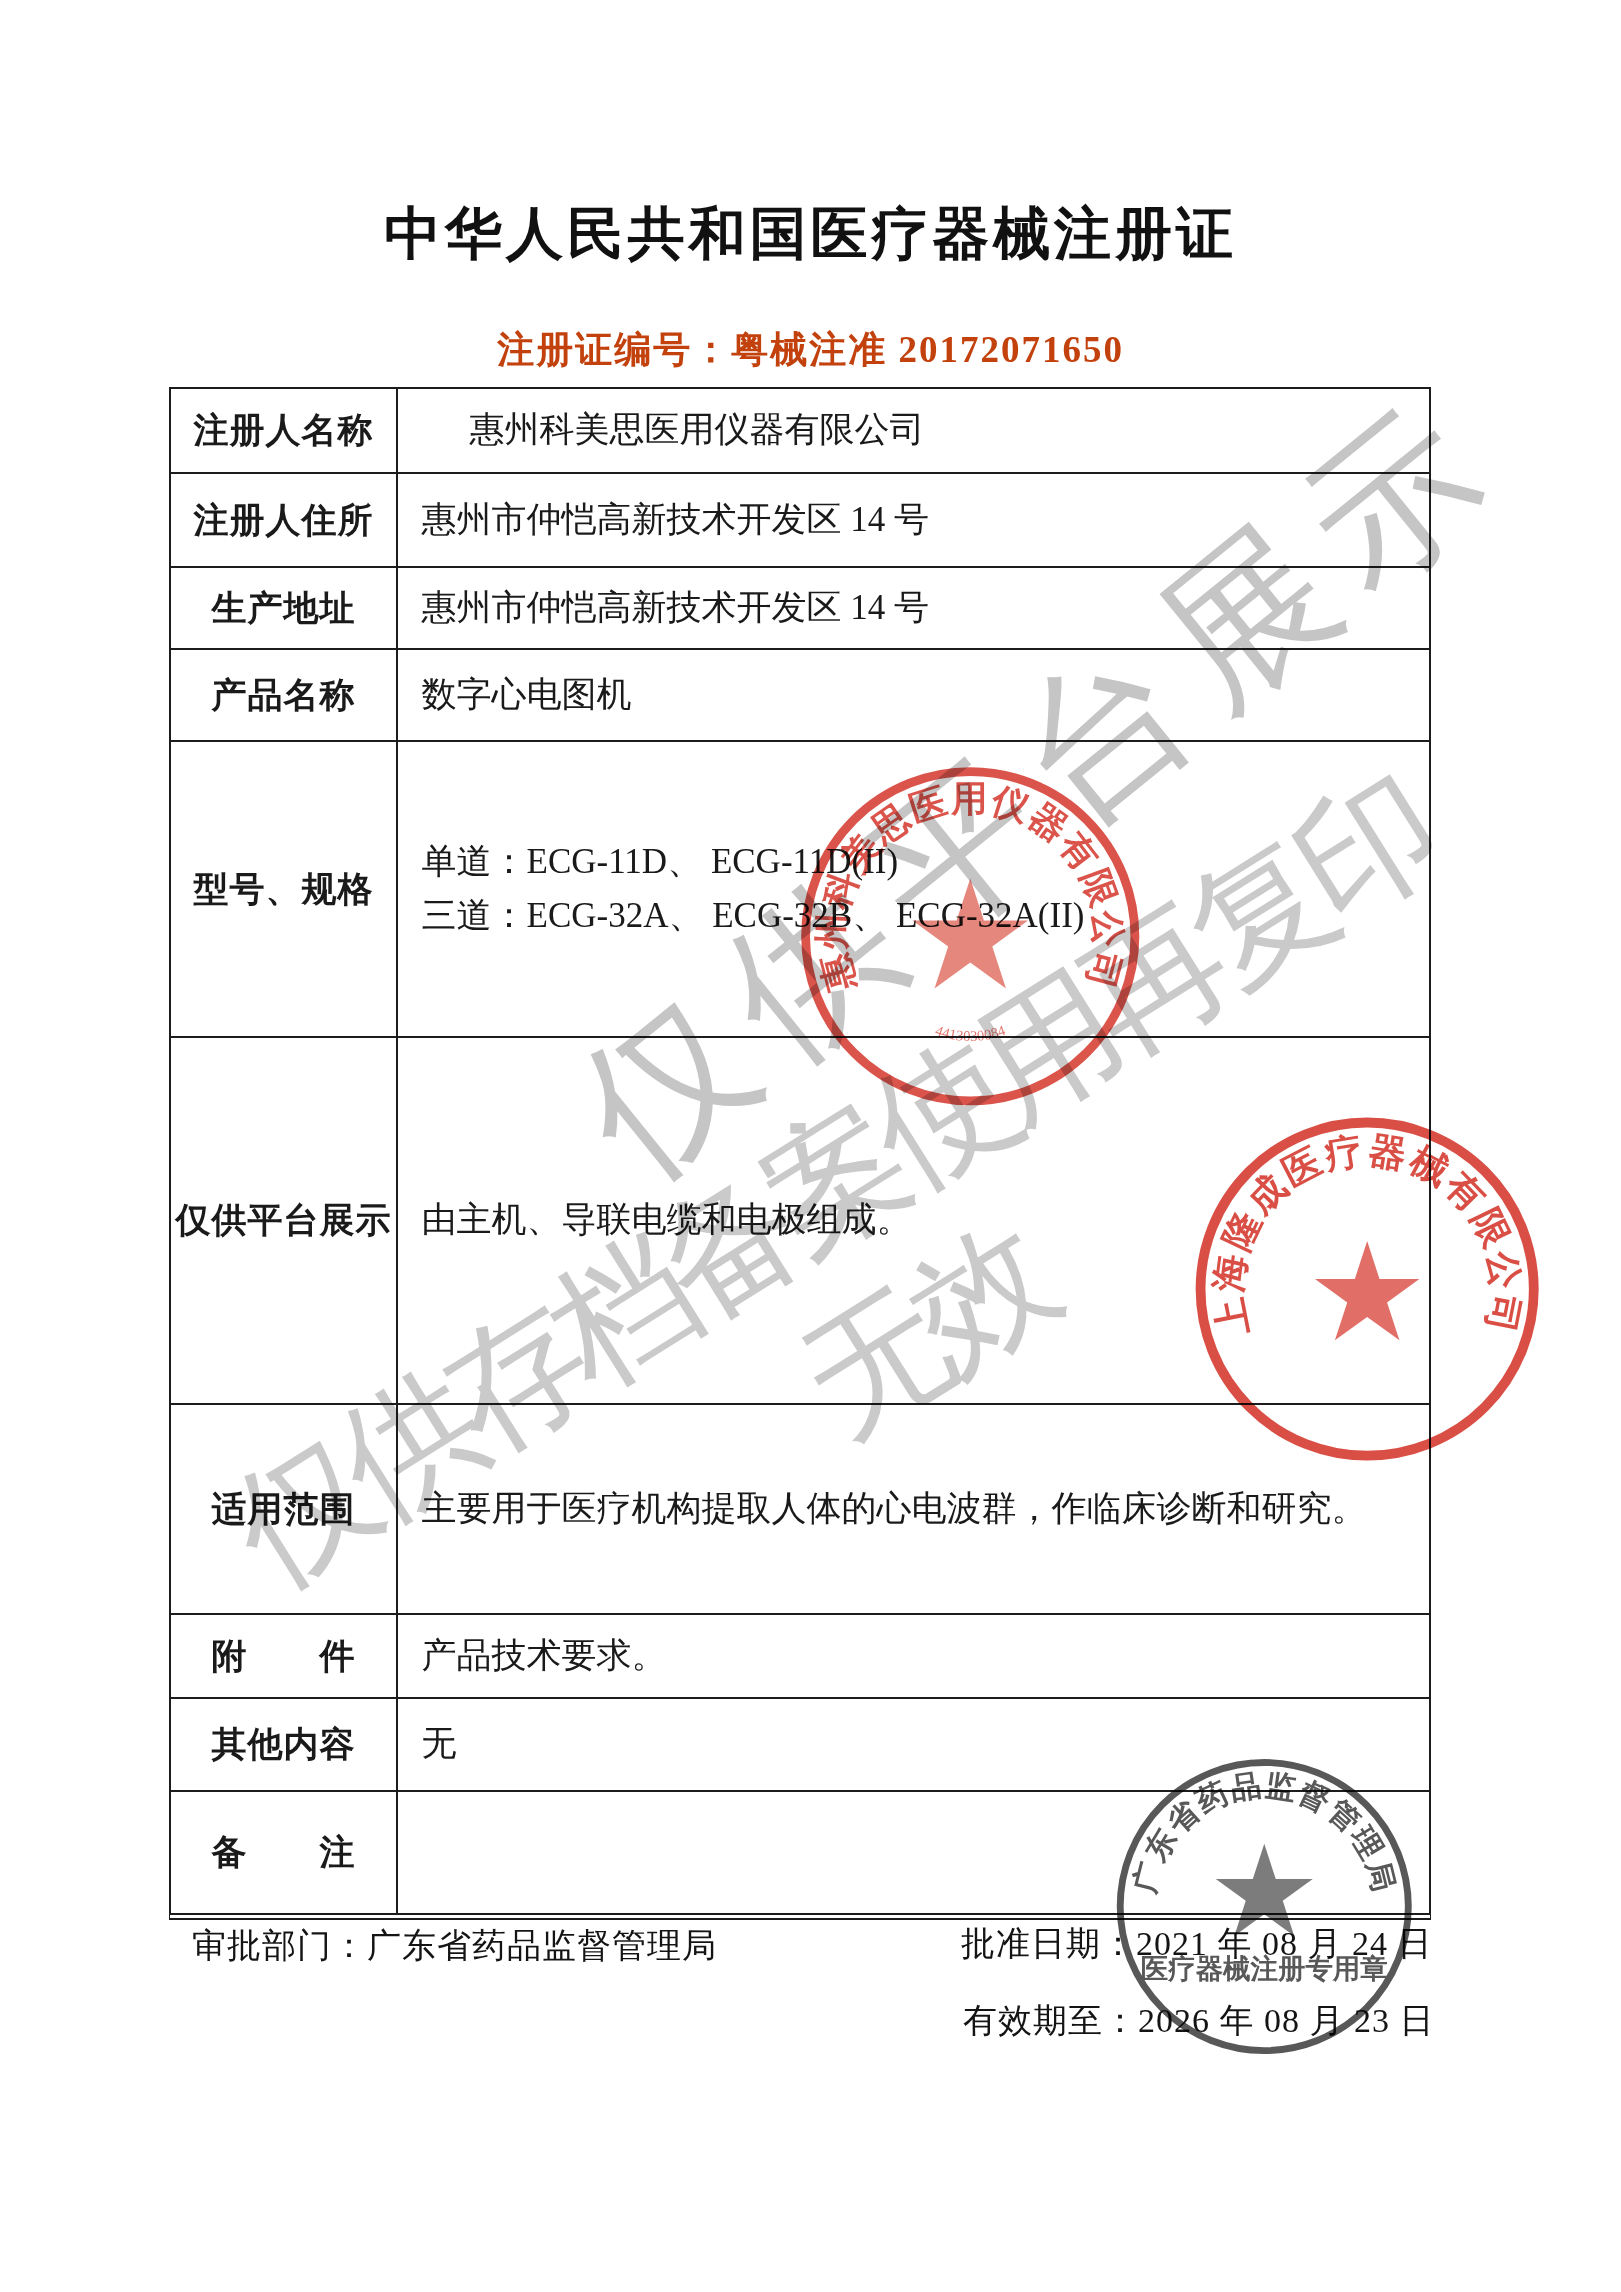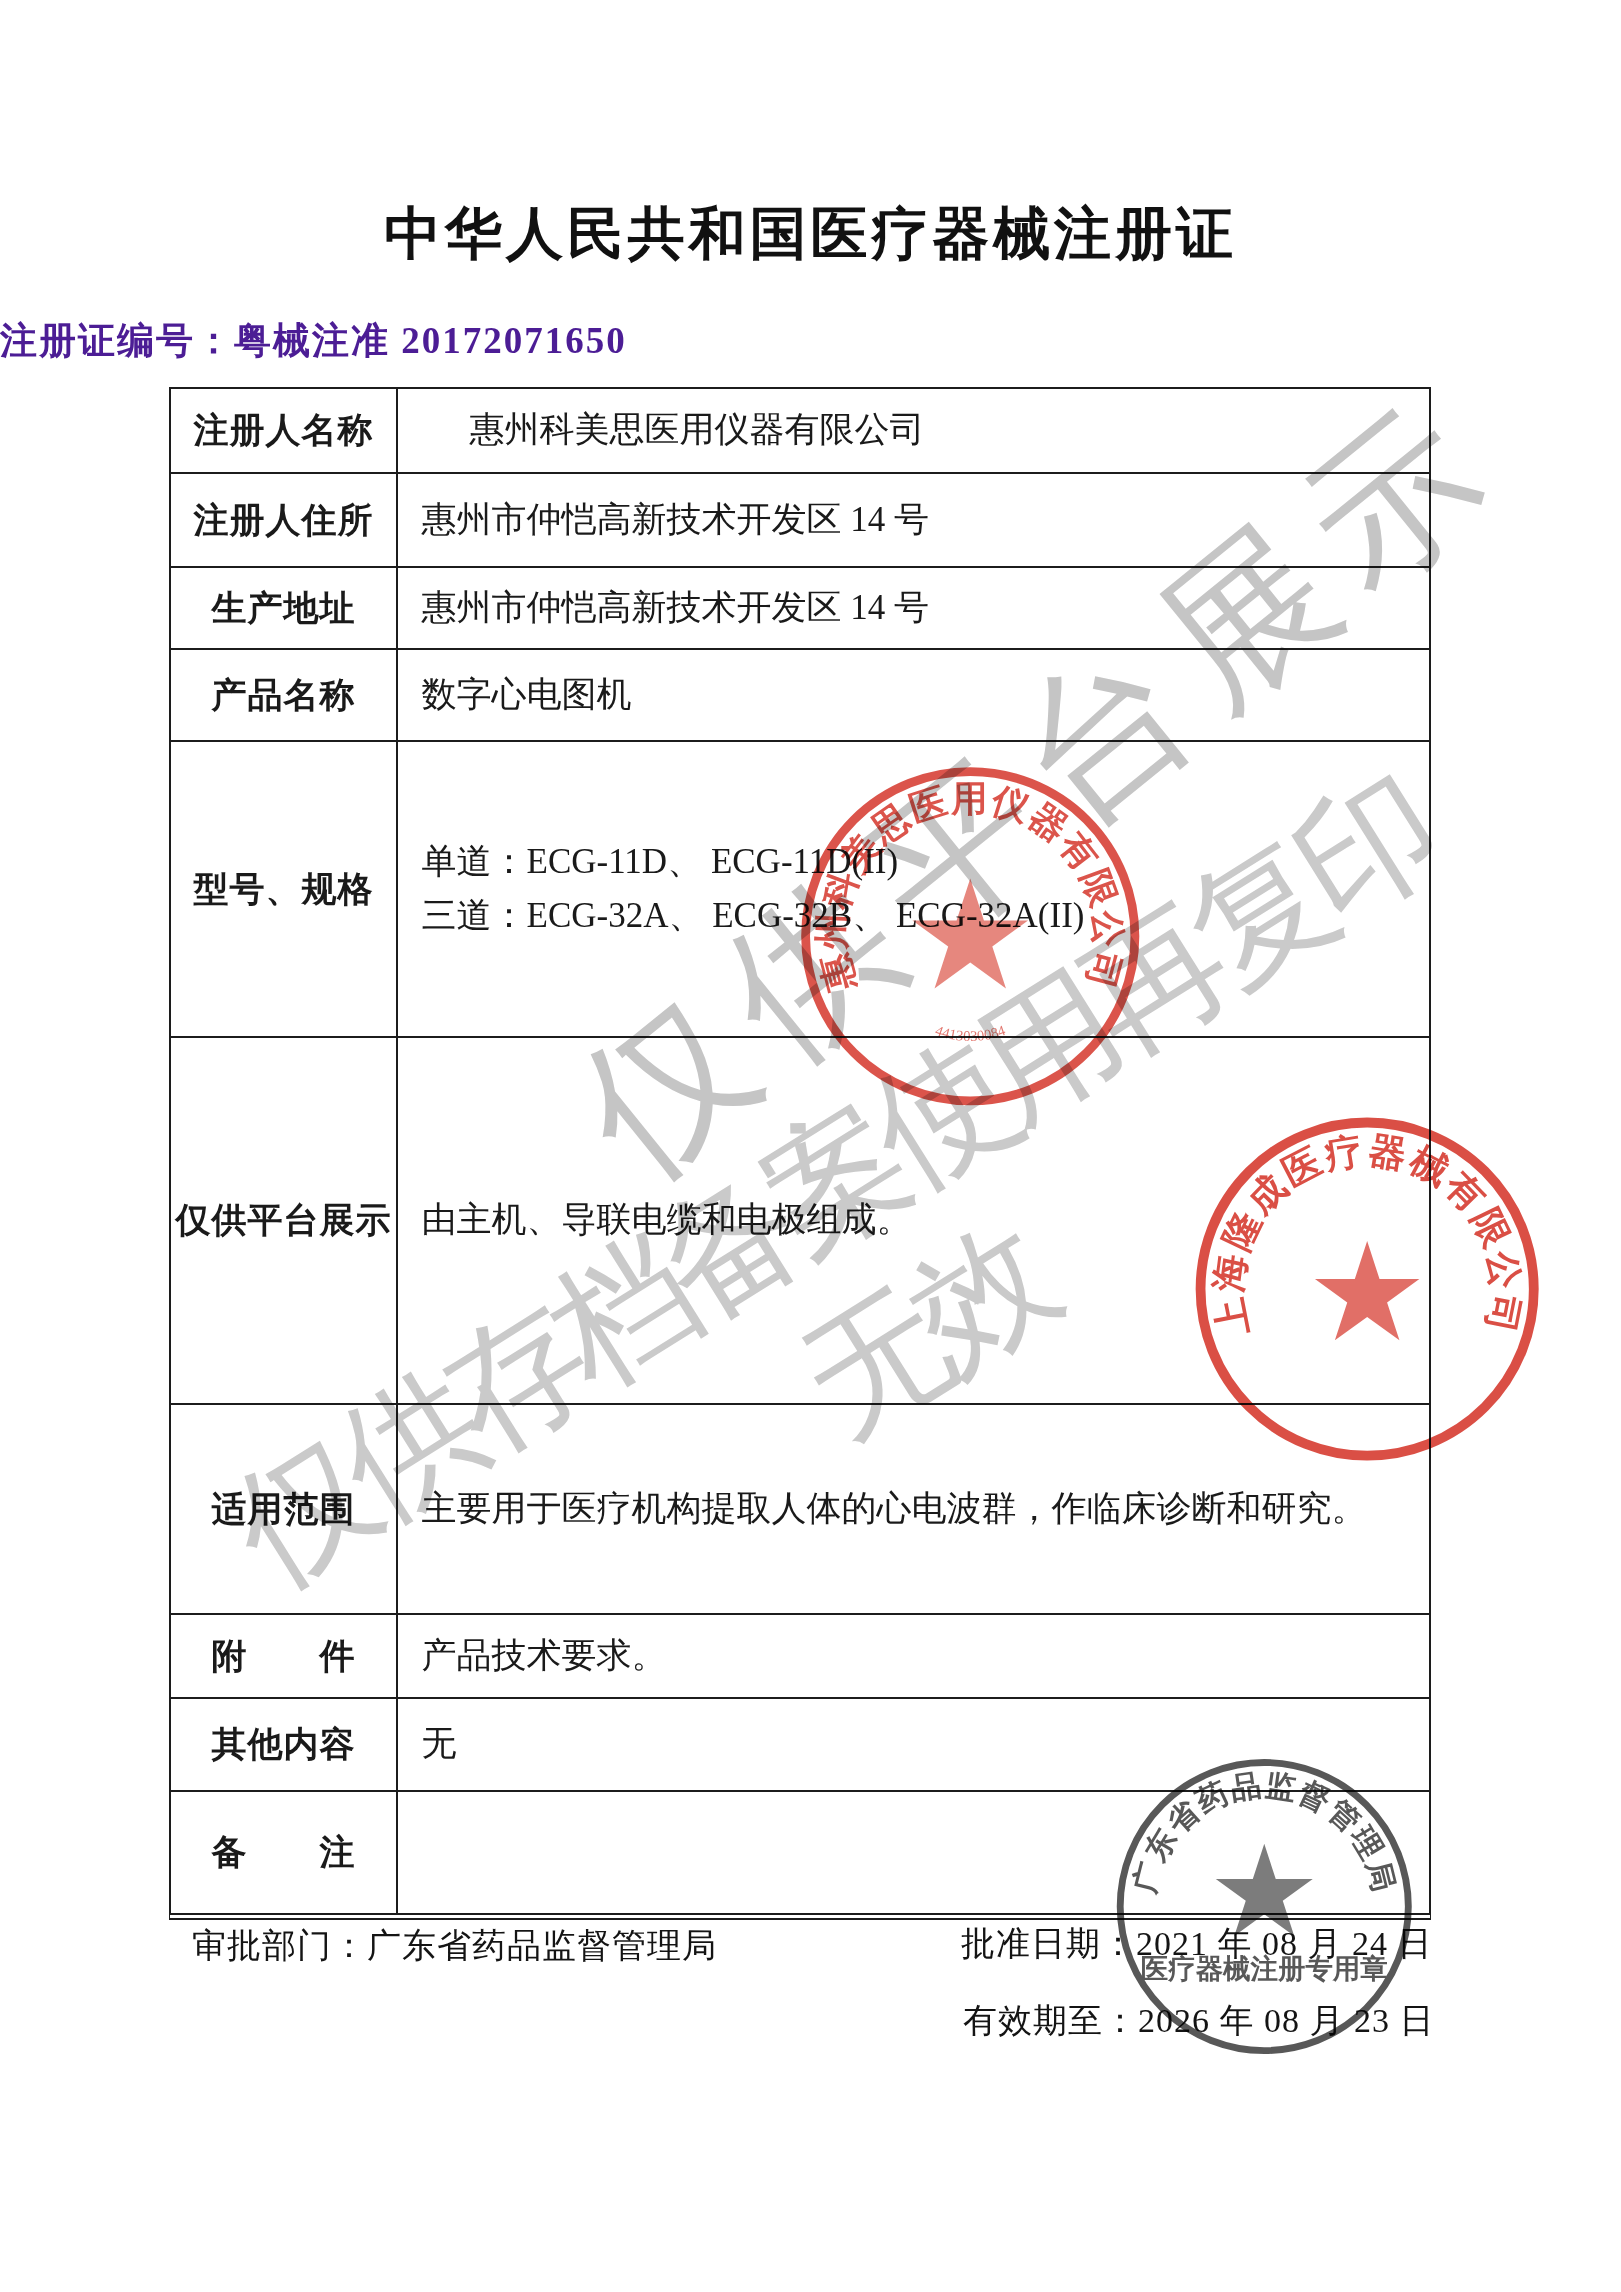--- a/index.html
+++ b/index.html
@@ -8,22 +8,22 @@
     position:relative; width:1621px; height:2293px;
     background:#ffffff; overflow:hidden;
     font-family:"Liberation Serif", serif; color:#1a1a1a;border-radius:12px;
   }
   .title {
     position:absolute; top:196px; left:0; width:100%;
     text-align:center; font-family:"DejaVu Sans", sans-serif;
     font-weight:bold; font-size:57px; letter-spacing:3.9px; color:#111;
   }
   .subtitle {
-    position:absolute; top:316px; left:0; width:100%;
-    font-weight:bold; font-size:37px; color:#4c1d95;
+    position:absolute; top:325px; left:0; width:100%;
+    text-align:center; font-weight:bold; font-size:37px; color:#c2410c;
     letter-spacing:2px;
   }
   .cert-table {
     position:absolute; left:169px; top:387px; width:1262px;
     border:2.9px solid #1c1c1c; border-bottom:7.8px double #1c1c1c;
     box-sizing:border-box; background:transparent;
   }
   .trow { display:flex; box-sizing:border-box; border-top:2.5px solid #1c1c1c; }
   .trow:first-child { border-top:none;gap:48px; }
   .tlabel {

